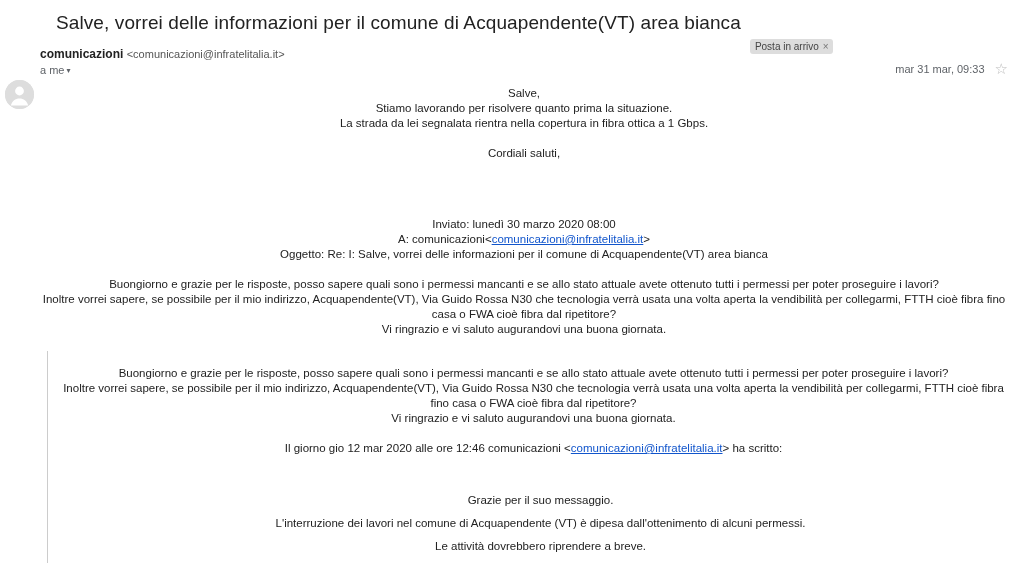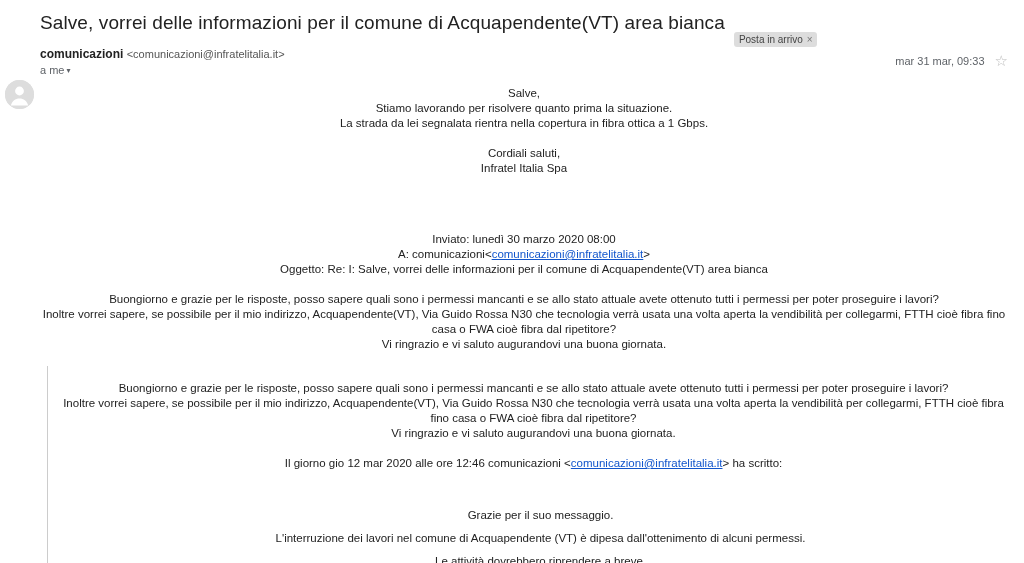--- a/index.html
+++ b/index.html
@@ -17,22 +17,23 @@
   }
   .page {
     position: relative;
     width: 1024px;
     height: 563px;
   }
 
   
   .subject-row {
     display: flex;
-    align-items: flex-start;
+    align-items: flex-end;
     padding: 12px 16px 6px 40px;
+    margin-left: 16px;
   }
   .subject-text {
     font-size: 19px;
     font-weight: normal;
     color: #222222;
     letter-spacing: 0.1px;
   }
   .label-chip {
     display: inline-flex;
     align-items: center;
@@ -52,21 +53,21 @@
     font-size: 10px;
     line-height: 1;
     cursor: pointer;
   }
 
   
   .msg-head {
     position: relative;
     padding: 6px 16px 0 40px;
     display: flex;
-    align-items: center;
+    align-items: flex-end;
   }
   .avatar {
     position: absolute;
     left: 5px;
     top: 40px;
     width: 29px;
     height: 29px;
     border-radius: 50%;
     background: #dddddd;
   }
@@ -190,21 +191,20 @@
       <span class="star">☆</span>
     </div>
   </div>
 
   <div class="body">
     <p>Salve,</p>
     <p>Stiamo lavorando per risolvere quanto prima la situazione.</p>
     <p>La strada da lei segnalata rientra nella copertura in fibra ottica a 1 Gbps.</p>
     <div class="spacer-sm"></div>
     <p>Cordiali saluti,</p>
-    <p>Infratel Italia Spa</p>
 
     <div class="spacer-lg"></div>
 
     <p>
       <span class="hdr-label">Inviato:</span>
       <span>lunedì 30 marzo 2020 08:00</span>
     </p>
     <p>
       <span class="hdr-label">A:</span>
       <span>comunicazioni</span><span>&lt;</span><a class="link">comunicazioni@infratelitalia.it</a><span>&gt;</span>

